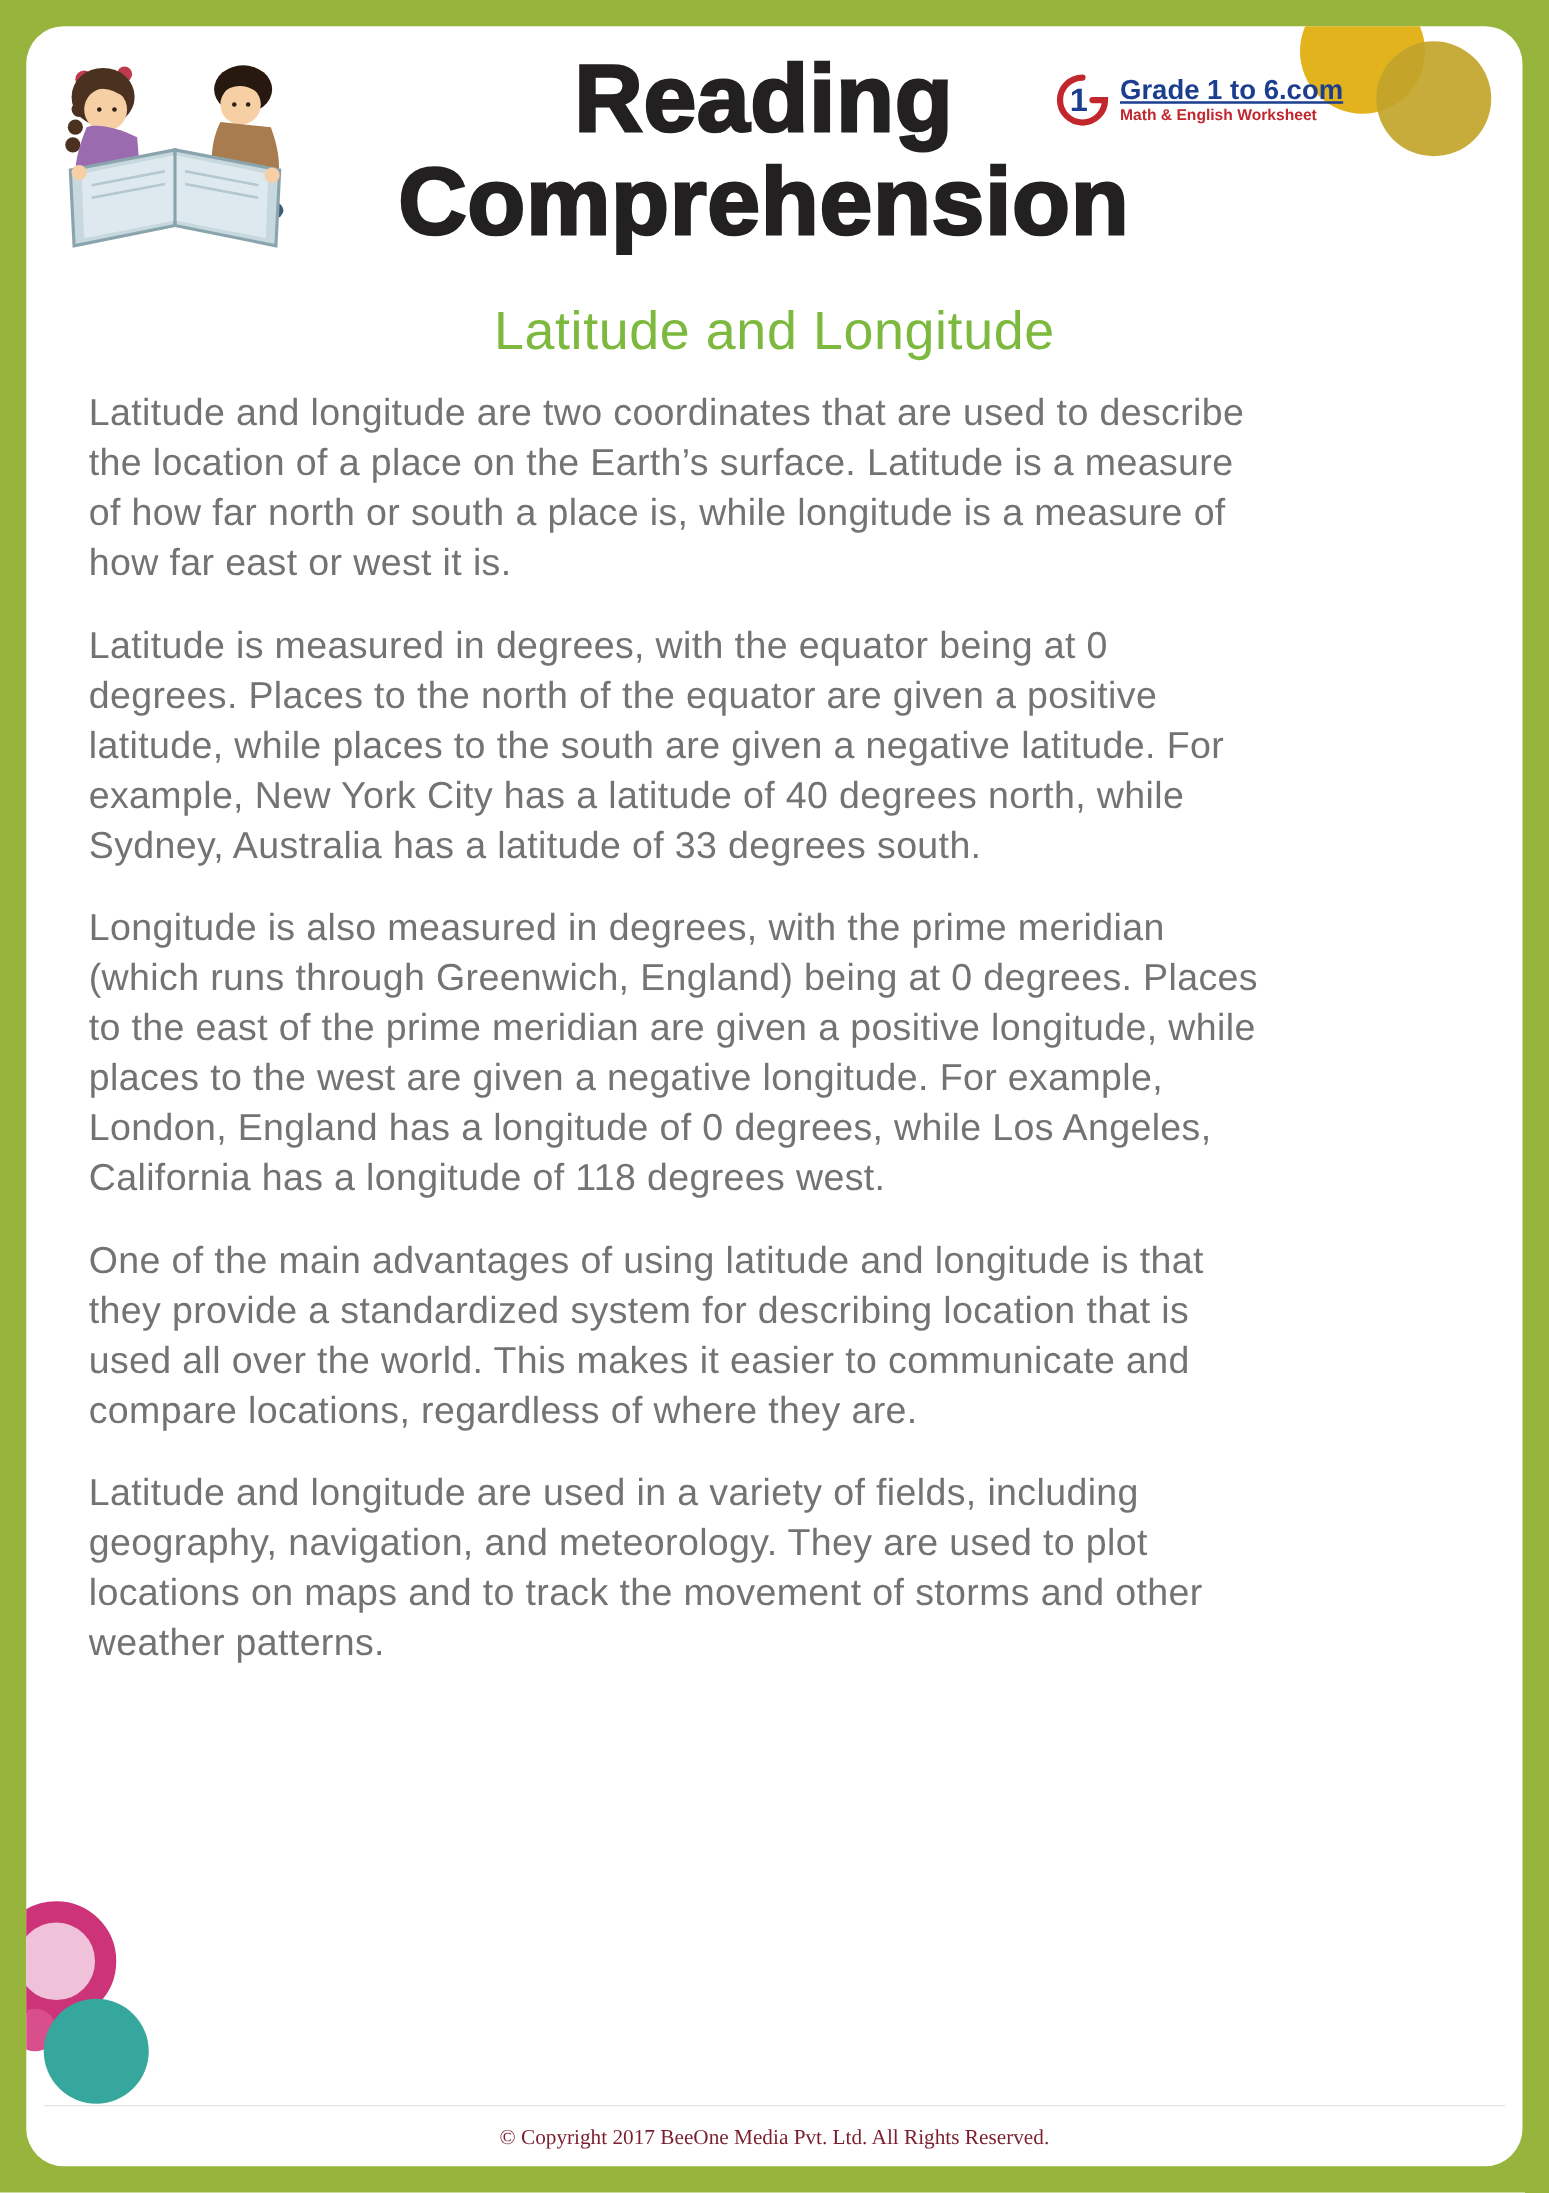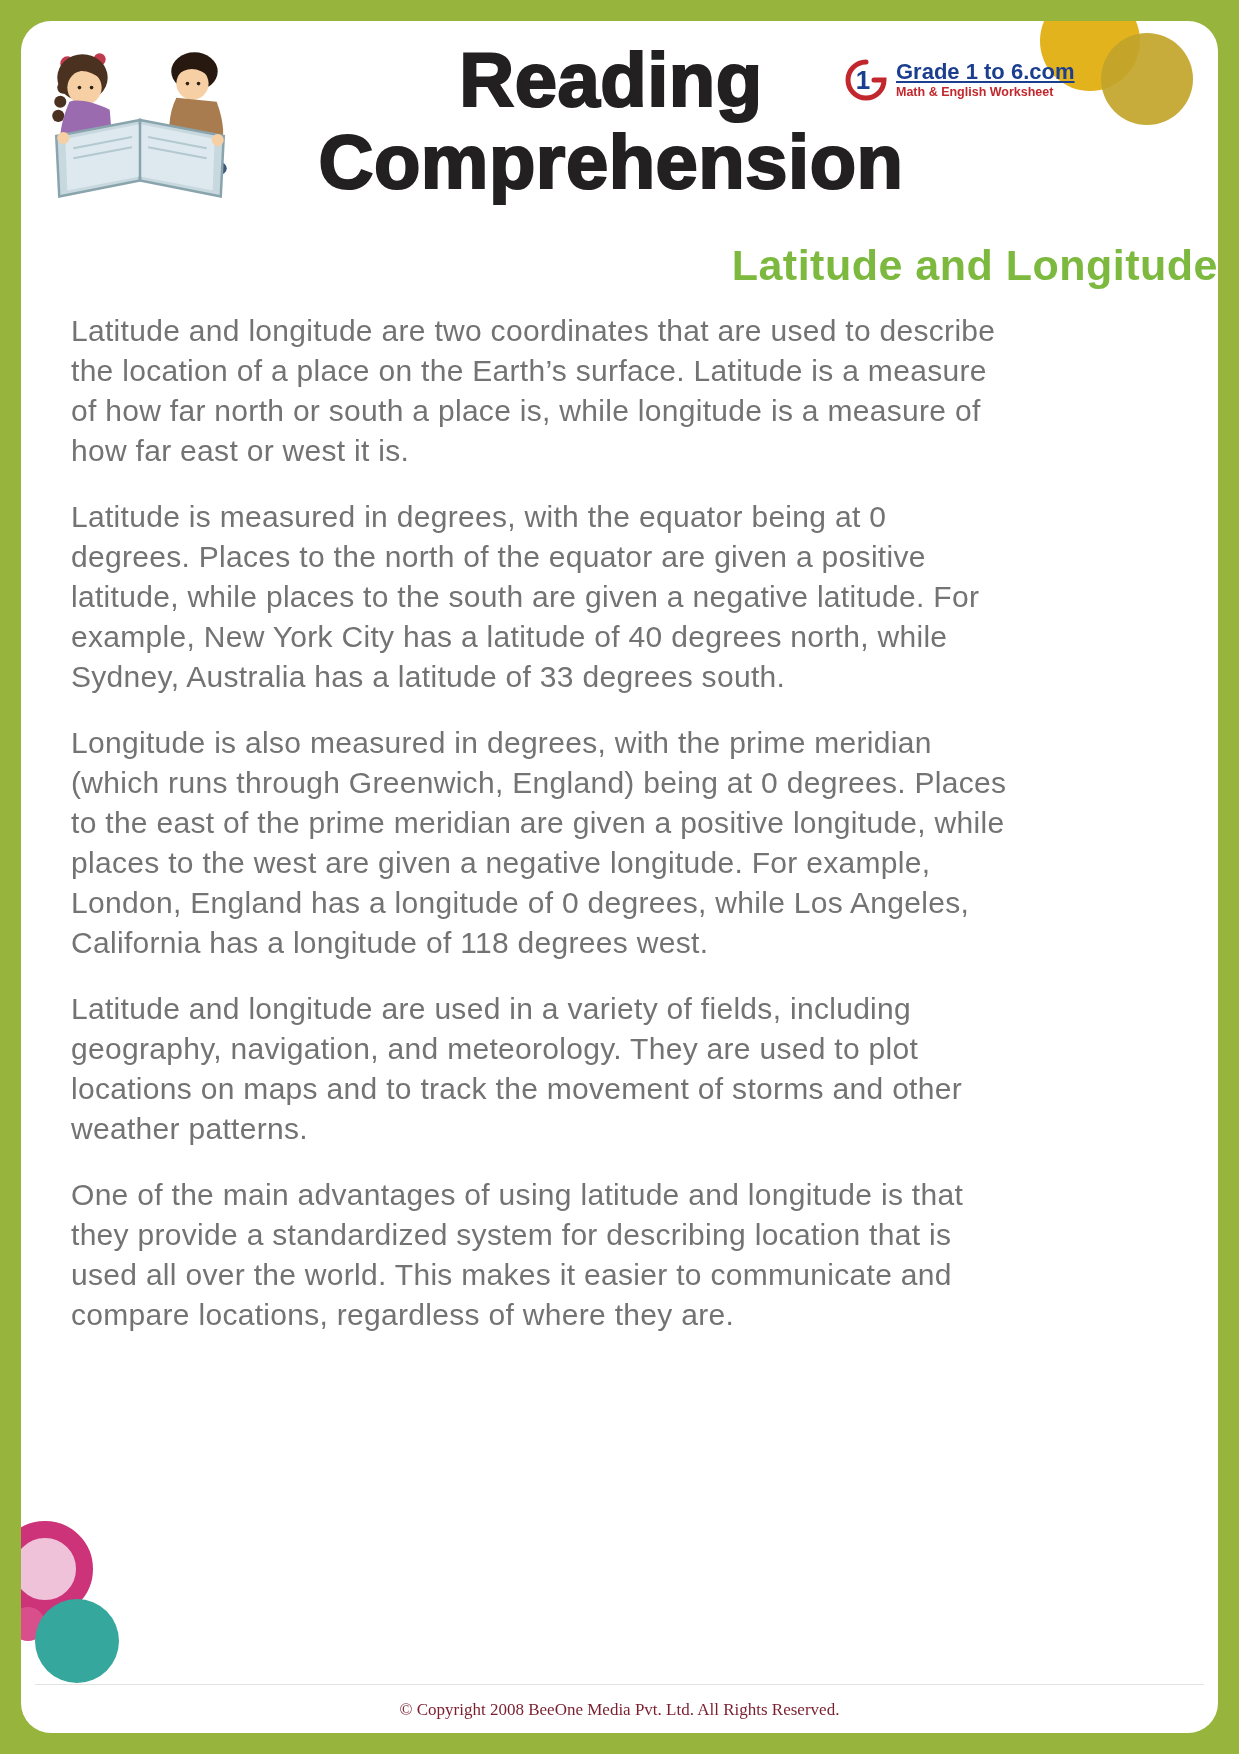--- a/index.html
+++ b/index.html
@@ -35,22 +35,22 @@
     letter-spacing:0.5px;
   }
   .logo { position:absolute; left:822px; top:36px; display:flex; align-items:center; gap:7px; }
   .logo-icon { width:46px; height:46px; flex:0 0 auto; }
   .logo-text { display:flex; flex-direction:column; line-height:1.05; }
   .logo-name { color:#1b3e8e; font-weight:bold; font-size:22px;text-decoration:underline; }
   .logo-tagline { color:#c1272d; font-weight:bold; font-size:12.5px; margin-top:3px; }
 
   .subtitle {
     position:absolute; top:220px; left:0; width:100%;
-    text-align:right; color:#7cb93e;
-    font-weight:bold; font-size:43px; letter-spacing:0.5px;
+    text-align:center; color:#7cb93e;
+    font-weight:normal; font-size:43px; letter-spacing:0.5px;
   }
 
   
   .body-text {
     position:absolute; left:50px; top:290px; width:938px;
     color:#737373; font-size:30px; line-height:40px; letter-spacing:0.3px;
   }
   .body-text p { margin:0 0 26px 0; }
 
   
@@ -132,21 +132,21 @@
         <span class="logo-tagline">Math &amp; English Worksheet</span>
       </span>
     </div>
 
     <div class="subtitle">Latitude and Longitude</div>
 
     <div class="body-text">
       <p>Latitude and longitude are two coordinates that are used to describe the location of a place on the Earth’s surface. Latitude is a measure of how far north or south a place is, while longitude is a measure of how far east or west it is.</p>
       <p>Latitude is measured in degrees, with the equator being at 0 degrees. Places to the north of the equator are given a positive latitude, while places to the south are given a negative latitude. For example, New York City has a latitude of 40 degrees north, while Sydney, Australia has a latitude of 33 degrees south.</p>
       <p>Longitude is also measured in degrees, with the prime meridian (which runs through Greenwich, England) being at 0 degrees. Places to the east of the prime meridian are given a positive longitude, while places to the west are given a negative longitude. For example, London, England has a longitude of 0 degrees, while Los Angeles, California has a longitude of 118 degrees west.</p>
+      <p>One of the main advantages of using latitude and longitude is that they provide a standardized system for describing location that is used all over the world. This makes it easier to communicate and compare locations, regardless of where they are.</p>
       <p>Latitude and longitude are used in a variety of fields, including geography, navigation, and meteorology. They are used to plot locations on maps and to track the movement of storms and other weather patterns.</p>
-      <p>One of the main advantages of using latitude and longitude is that they provide a standardized system for describing location that is used all over the world. This makes it easier to communicate and compare locations, regardless of where they are.</p>
     </div>
 
     <div class="footer-line"></div>
-    <div class="footer">© Copyright 2008 BeeOne Media Pvt. Ltd. All Rights Reserved.</div>
+    <div class="footer">© Copyright 2017 BeeOne Media Pvt. Ltd. All Rights Reserved.</div>
 
   </div>
 </div>
 
 </body></html>

